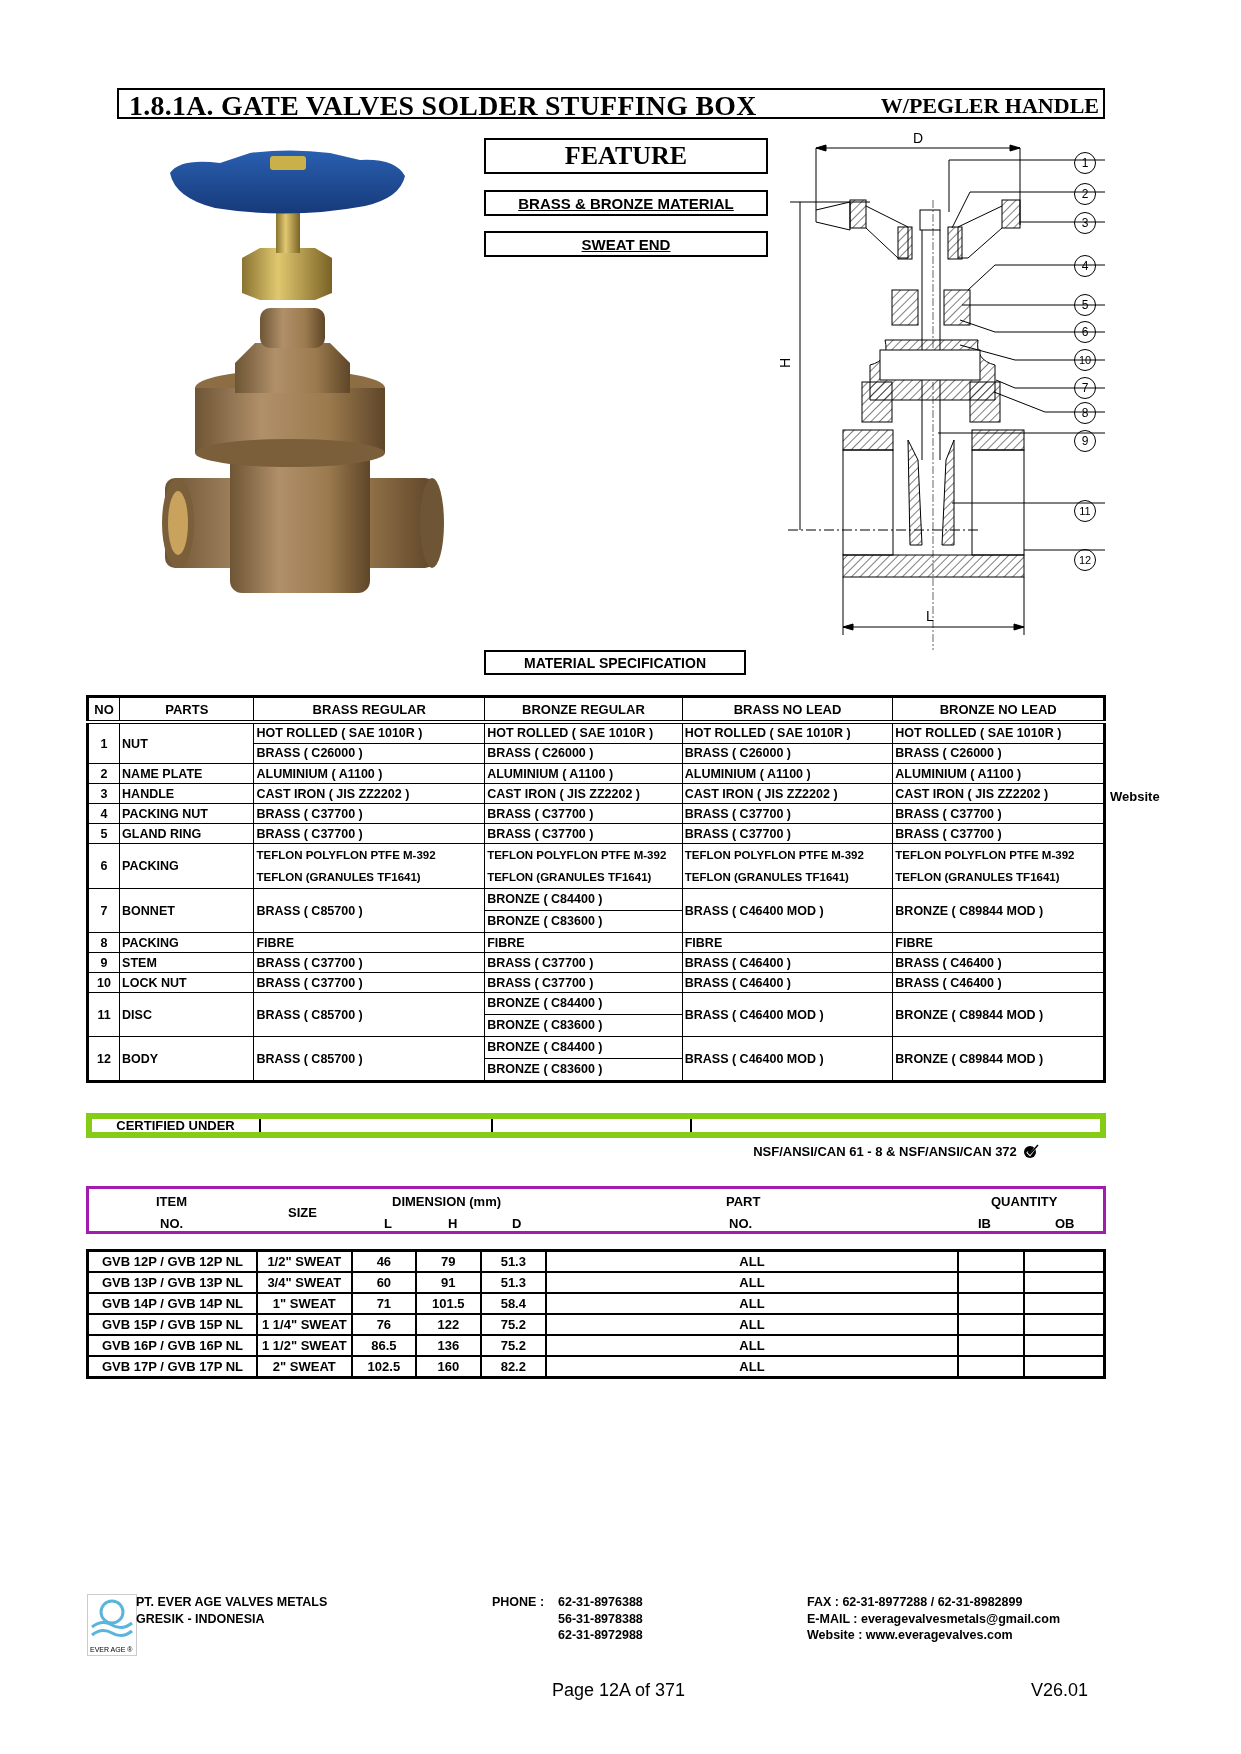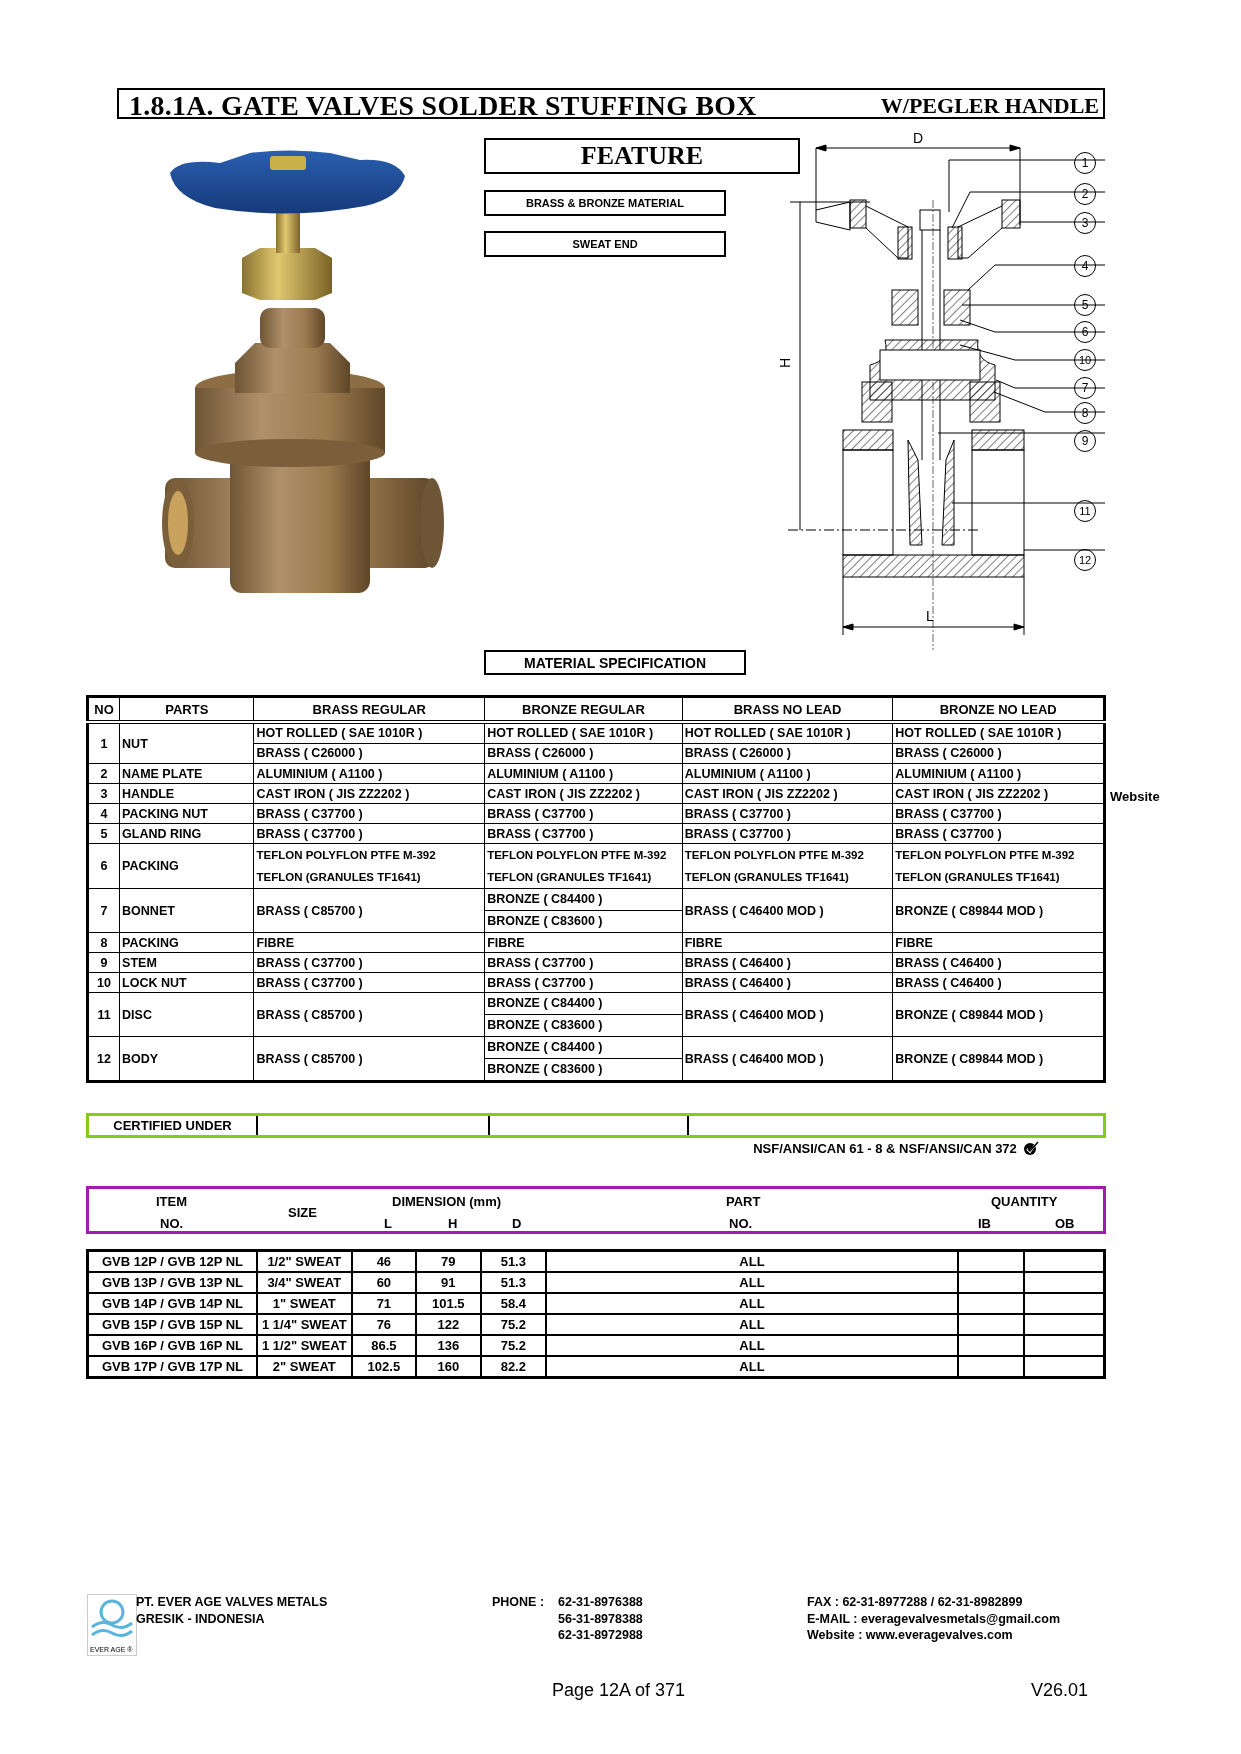--- a/index.html
+++ b/index.html
@@ -2,35 +2,35 @@
 <html><head>
 <meta charset="utf-8">
 <style>
   html,body{margin:0;padding:0;background:#fff;}
   body{width:1241px;height:1754px;position:relative;font-family:"Liberation Sans",sans-serif;color:#000;overflow:hidden;}
   .abs{position:absolute;}
   .title-bar{left:117px;top:88px;width:988px;height:31px;border:2px solid #000;box-sizing:border-box;}
   .title-main{position:absolute;left:10px;top:1px;font-family:"Liberation Serif",serif;font-weight:bold;font-size:27px;letter-spacing:0.3px;transform:scaleX(1.03);transform-origin:left;}
   .title-sub{position:absolute;right:4px;top:3px;font-family:"Liberation Serif",serif;font-weight:bold;font-size:22px;}
   .box{border:2px solid #000;box-sizing:border-box;display:flex;align-items:center;justify-content:center;font-weight:bold;}
-  .feature{left:484px;top:138px;width:316px;height:36px;font-family:"Liberation Serif",serif;font-size:26px;}
-  .feat-item{left:484px;width:242px;height:26px;font-size:11px;}
+  .feature{left:484px;top:138px;width:284px;height:36px;font-family:"Liberation Serif",serif;font-size:26px;}
+  .feat-item{left:484px;width:284px;height:26px;font-size:15px;text-decoration:underline;}
   .matspec{left:484px;top:650px;width:262px;height:25px;font-size:14px;}
   table{border-collapse:collapse;padding-left:24px;}
   .mat{position:absolute;left:86px;top:695px;width:1020px;font-size:12.5px;}
   .mat td,.mat th{border:1.5px solid #000;padding:0 2px;height:19px;}
   .mat{border:3px solid #000;}
   .mat th{font-size:13px;font-weight:bold;text-align:center;height:22px;border-bottom:4px double #000;}
   .mat td.no{text-align:center;font-weight:bold;width:26px;}
   .mat td.part{font-weight:bold;width:128px;}
   .mat td.val{font-weight:bold;font-size:12.5px;}
   .mat td.small{font-size:11.5px;}
   .sub{display:block;border-bottom:1.5px solid #000;line-height:19px;}
   .sub:last-child{border-bottom:none;}
-  .cert{position:absolute;left:86px;top:1113px;width:1020px;height:25px;border:3px solid #84cc16;box-sizing:border-box;display:flex;font-weight:bold;font-size:13px;}
+  .cert{position:absolute;left:86px;top:1113px;width:1020px;height:25px;border:6px solid #84cc16;box-sizing:border-box;display:flex;font-weight:bold;font-size:13px;}
   .cert div{border-right:2px solid #000;display:flex;align-items:center;justify-content:center;}
   .cert div:last-child{border-right:none;}
   .dimhead{position:absolute;left:86px;top:1186px;width:1020px;height:48px;border:3px solid #a21caf;box-sizing:border-box;font-weight:bold;font-size:13px;}
   .dimhead span{position:absolute;}
   .dim{position:absolute;left:86px;top:1249px;width:1020px;font-size:13px;font-weight:bold;border:3px solid #000;}
   .dim td{border:2px solid #000;text-align:center;height:19px;padding:0;}
   .footer-logo{left:87px;top:1594px;width:48px;height:60px;border:1px solid #ccc;}
   .ft{font-size:12.5px;font-weight:bold;line-height:16.5px;}
   .page{left:552px;top:1680px;font-size:18px;}
   .ver{left:1031px;top:1680px;font-size:18px;}

